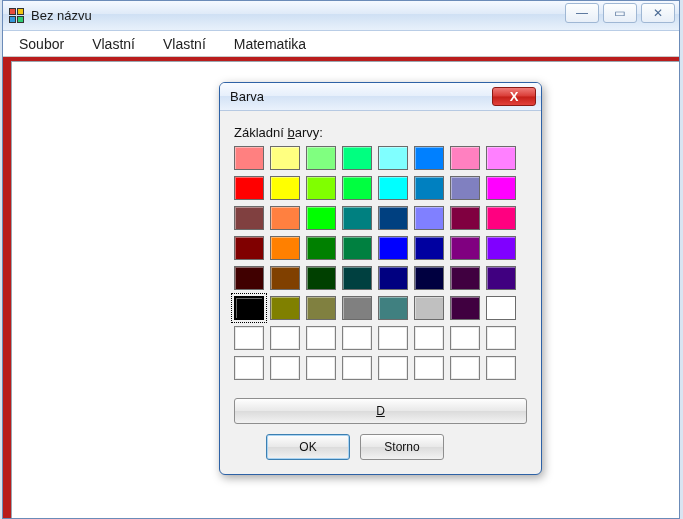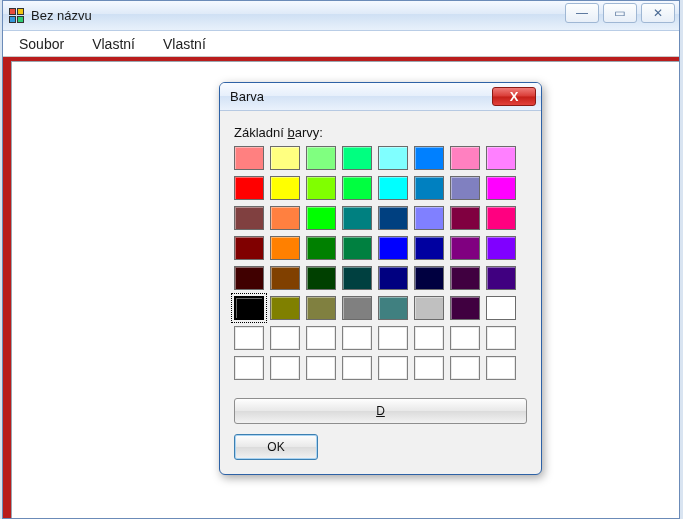--- a/index.html
+++ b/index.html
@@ -190,20 +190,21 @@
     }
     .define-btn {
       width: 100%;
       margin-top: 12px;
     }
     .define-btn .u { text-decoration: underline; }
     .dlg-actions {
       margin-top: 10px;
       display: flex;
       gap: 10px;
+      margin-left: 32px;
     }
     .dlg-action {
       width: 84px;
     }
     .dlg-action.primary {
       border: 1px solid #3c7fb1;
       box-shadow: 0 0 0 1px #a9d3f2 inset;
     }
   </style>
 </head>
@@ -221,20 +222,21 @@
     <div class="window-controls">
       <div class="win-btn">—</div>
       <div class="win-btn">▭</div>
       <div class="win-btn">✕</div>
     </div>
   </div>
   <div class="menubar">
     <span class="menu-item">Soubor</span>
     <span class="menu-item">Vlastní</span>
     <span class="menu-item">Vlastní</span>
+    <span class="menu-item">Matematika</span>
   </div>
   <div class="client-area"></div>
 </div>
 
 <div class="dialog">
   <div class="dlg-titlebar">
     <span class="dlg-title">Barva</span>
     <div class="dlg-close">X</div>
   </div>
   <div class="dlg-body">
@@ -312,15 +314,16 @@
         <div class="custom-swatch"></div>
       </div>
 
     <div class="define-btn">
       <span></span>
         <span class="u">D</span>
     </div>
 
     <div class="dlg-actions">
       <div class="dlg-action primary">OK</div>
+      <div class="dlg-action">Storno</div>
     </div>
   </div>
 </div>
 
 </body></html>

